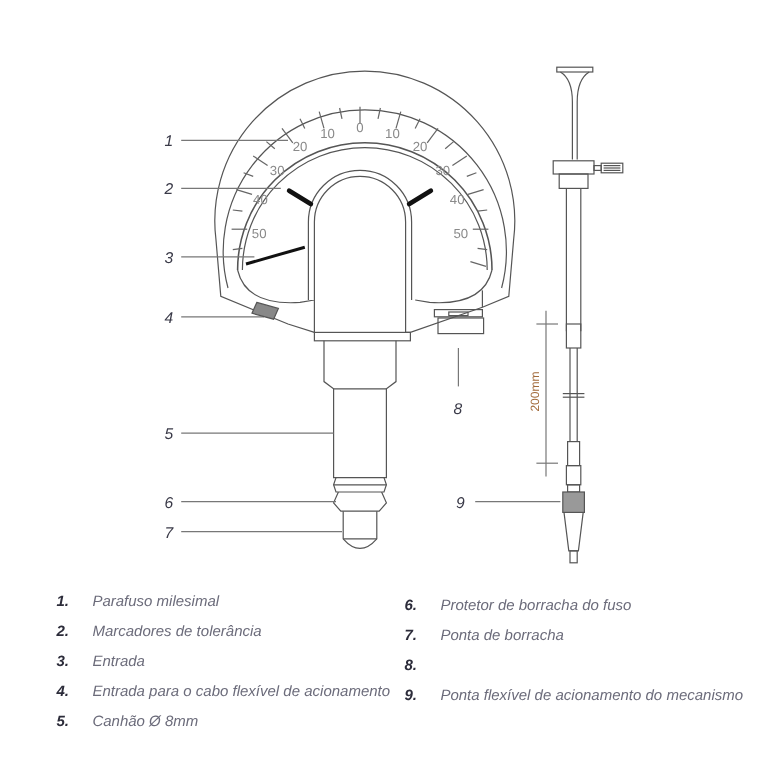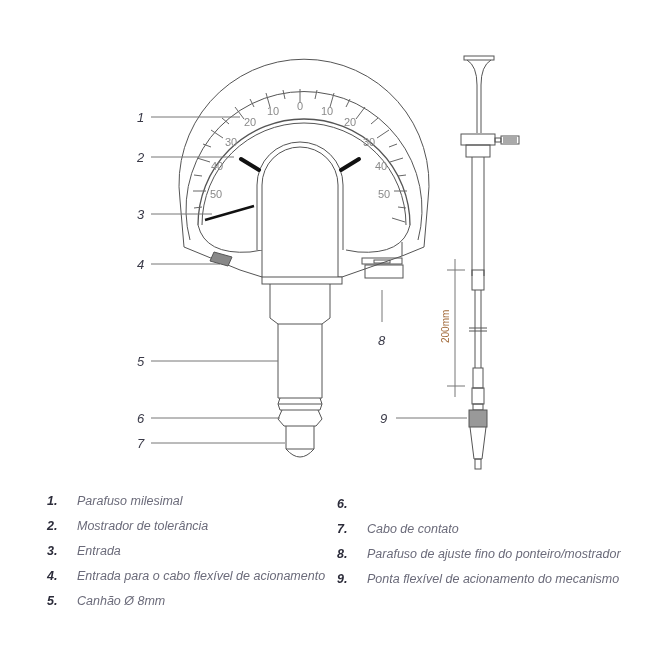--- a/index.html
+++ b/index.html
@@ -167,45 +167,45 @@
   <text class="dim-text" x="0" y="0" transform="translate(449,343) rotate(-90)">200mm</text>
 </svg>
 
 <div class="legend left">
   <div class="item">
       <span class="num">1.</span>
       <span>Parafuso milesimal</span>
     </div>
   <div class="item">
       <span class="num">2.</span>
-      <span>Mostrador de tolerância</span>
+      <span>Marcadores de tolerância</span>
     </div>
   <div class="item">
       <span class="num">3.</span>
       <span>Entrada</span>
     </div>
   <div class="item">
       <span class="num">4.</span>
       <span>Entrada para o cabo flexível de acionamento</span>
     </div>
   <div class="item">
       <span class="num">5.</span>
       <span>Canhão Ø 8mm</span>
     </div>
 </div>
 
 <div class="legend right">
   <div class="item">
       <span class="num">6.</span>
+      <span>Protetor de borracha do fuso</span>
     </div>
   <div class="item">
       <span class="num">7.</span>
-      <span>Cabo de contato</span>
+      <span>Ponta de borracha</span>
     </div>
   <div class="item">
       <span class="num">8.</span>
-      <span>Parafuso de ajuste fino do ponteiro/mostrador</span>
     </div>
   <div class="item">
       <span class="num">9.</span>
       <span>Ponta flexível de acionamento do mecanismo</span>
     </div>
 </div>
 
 </body></html>

